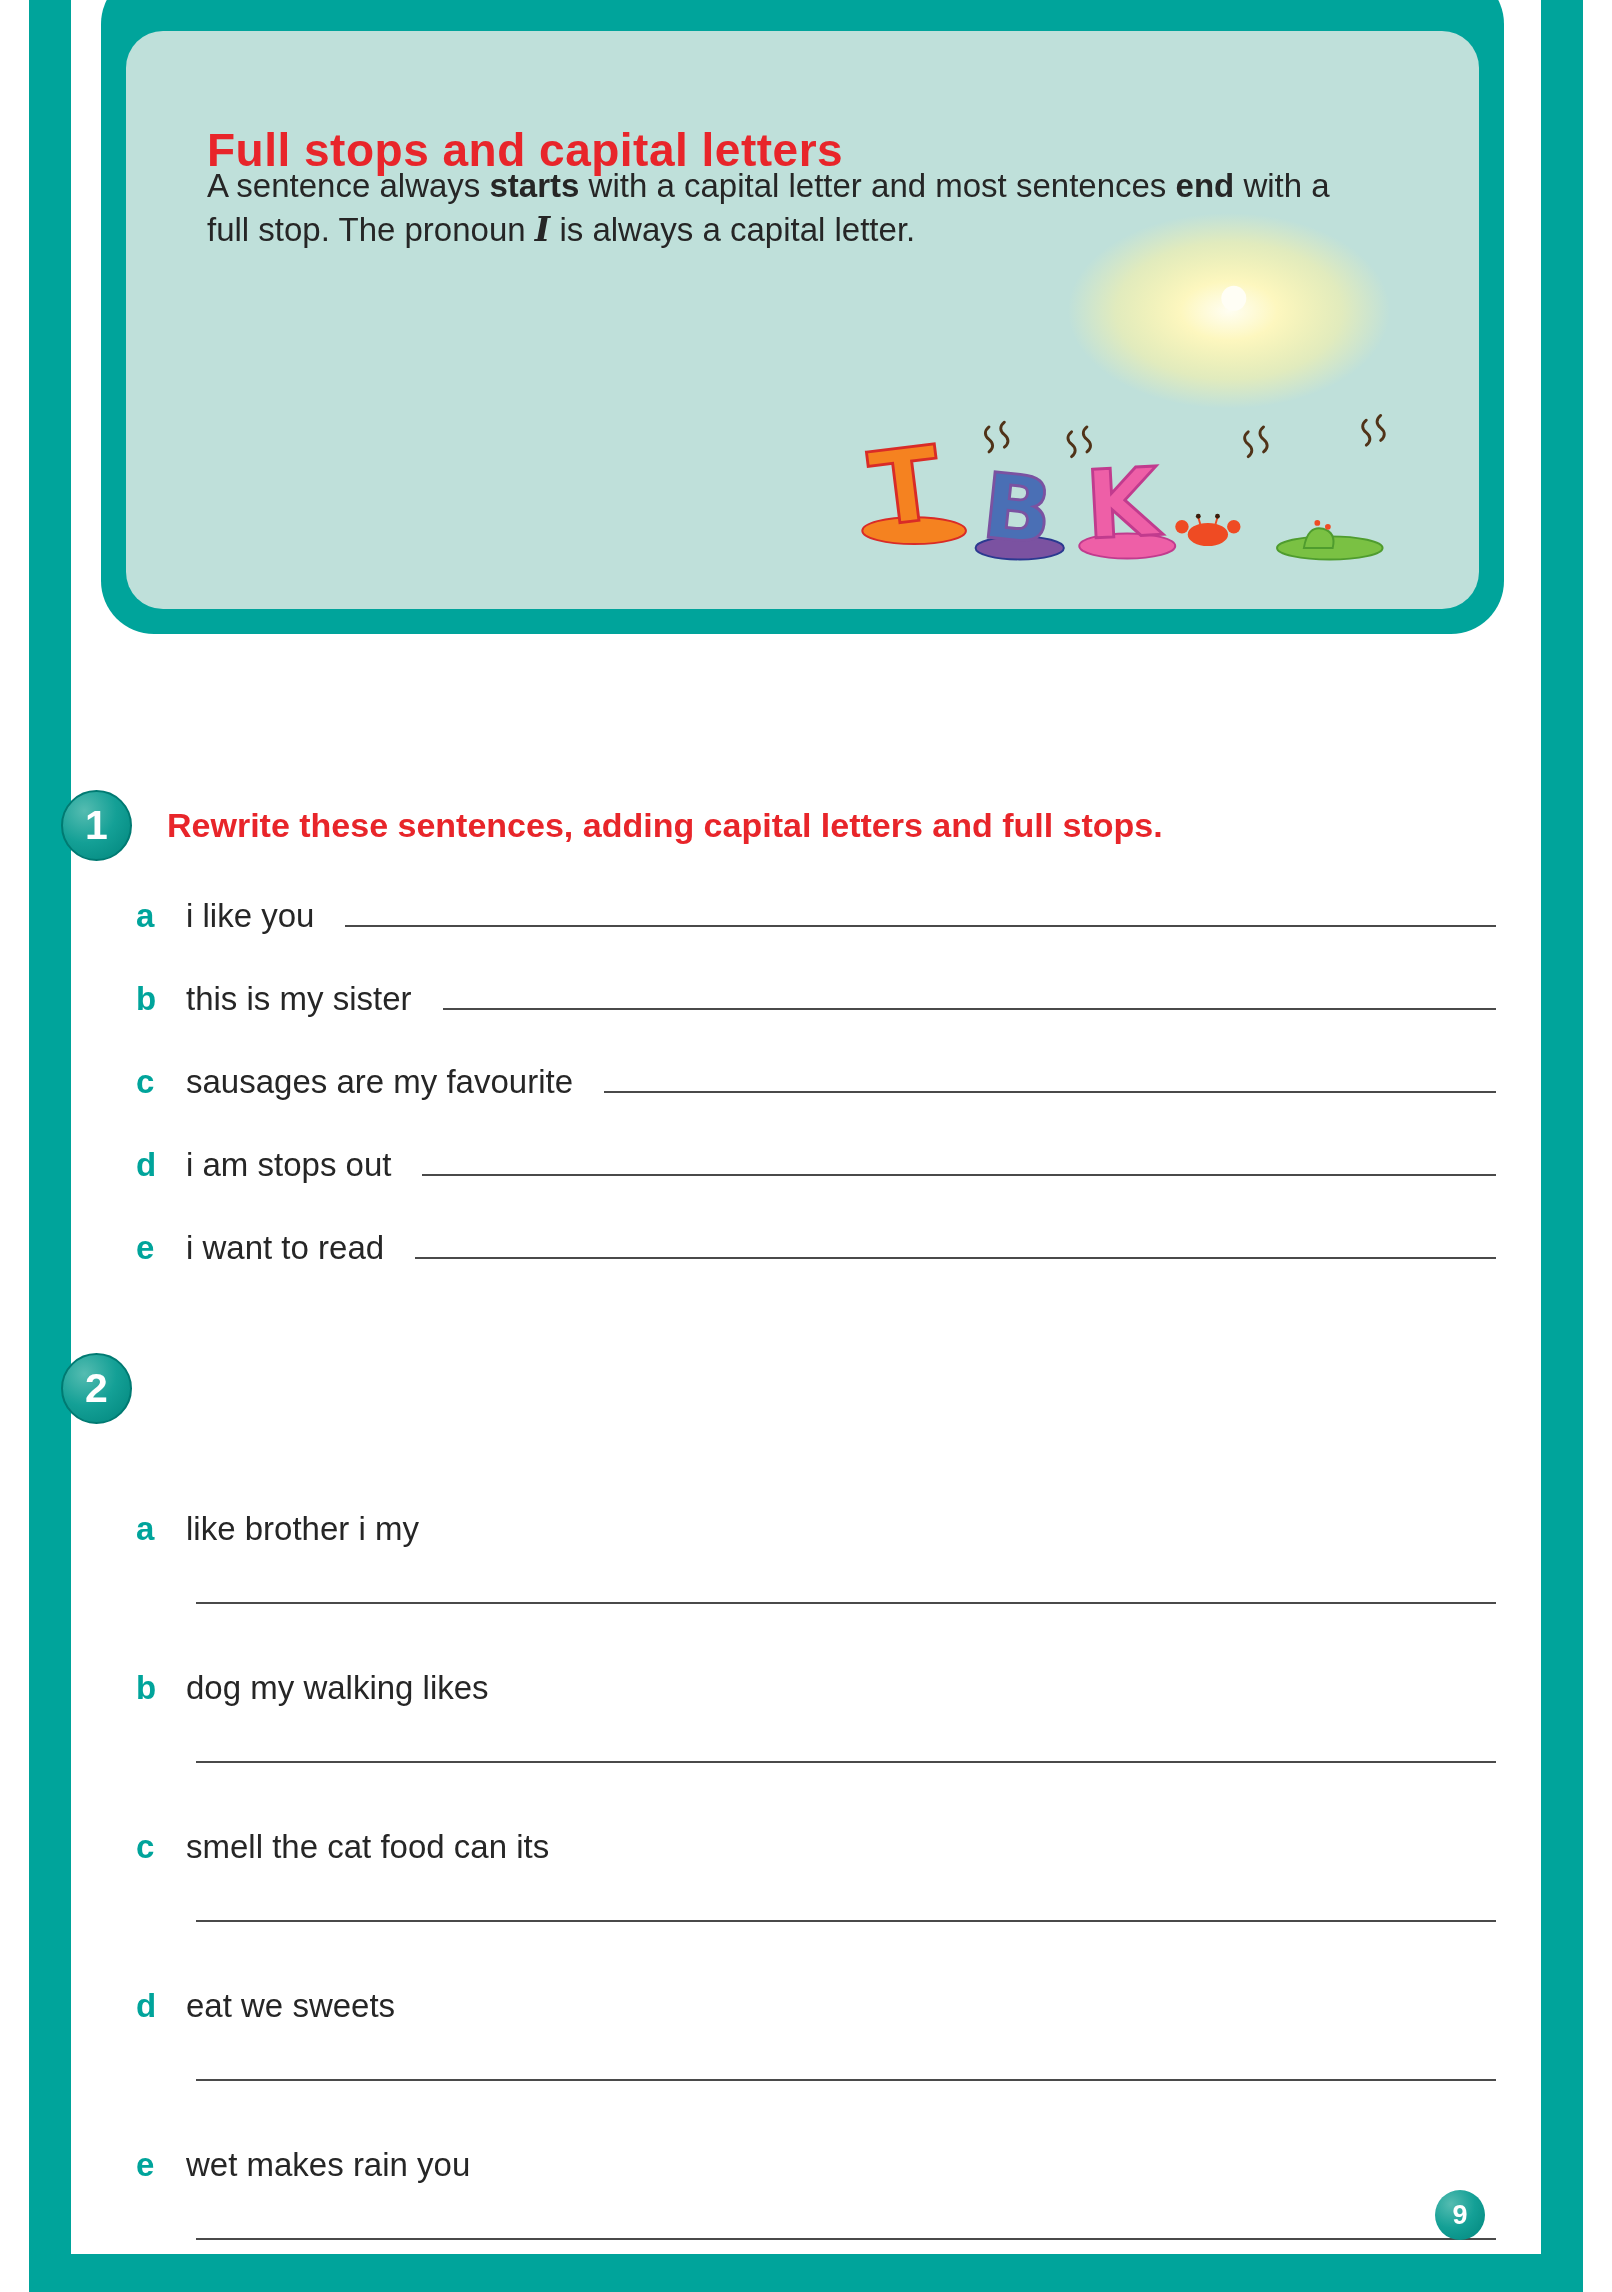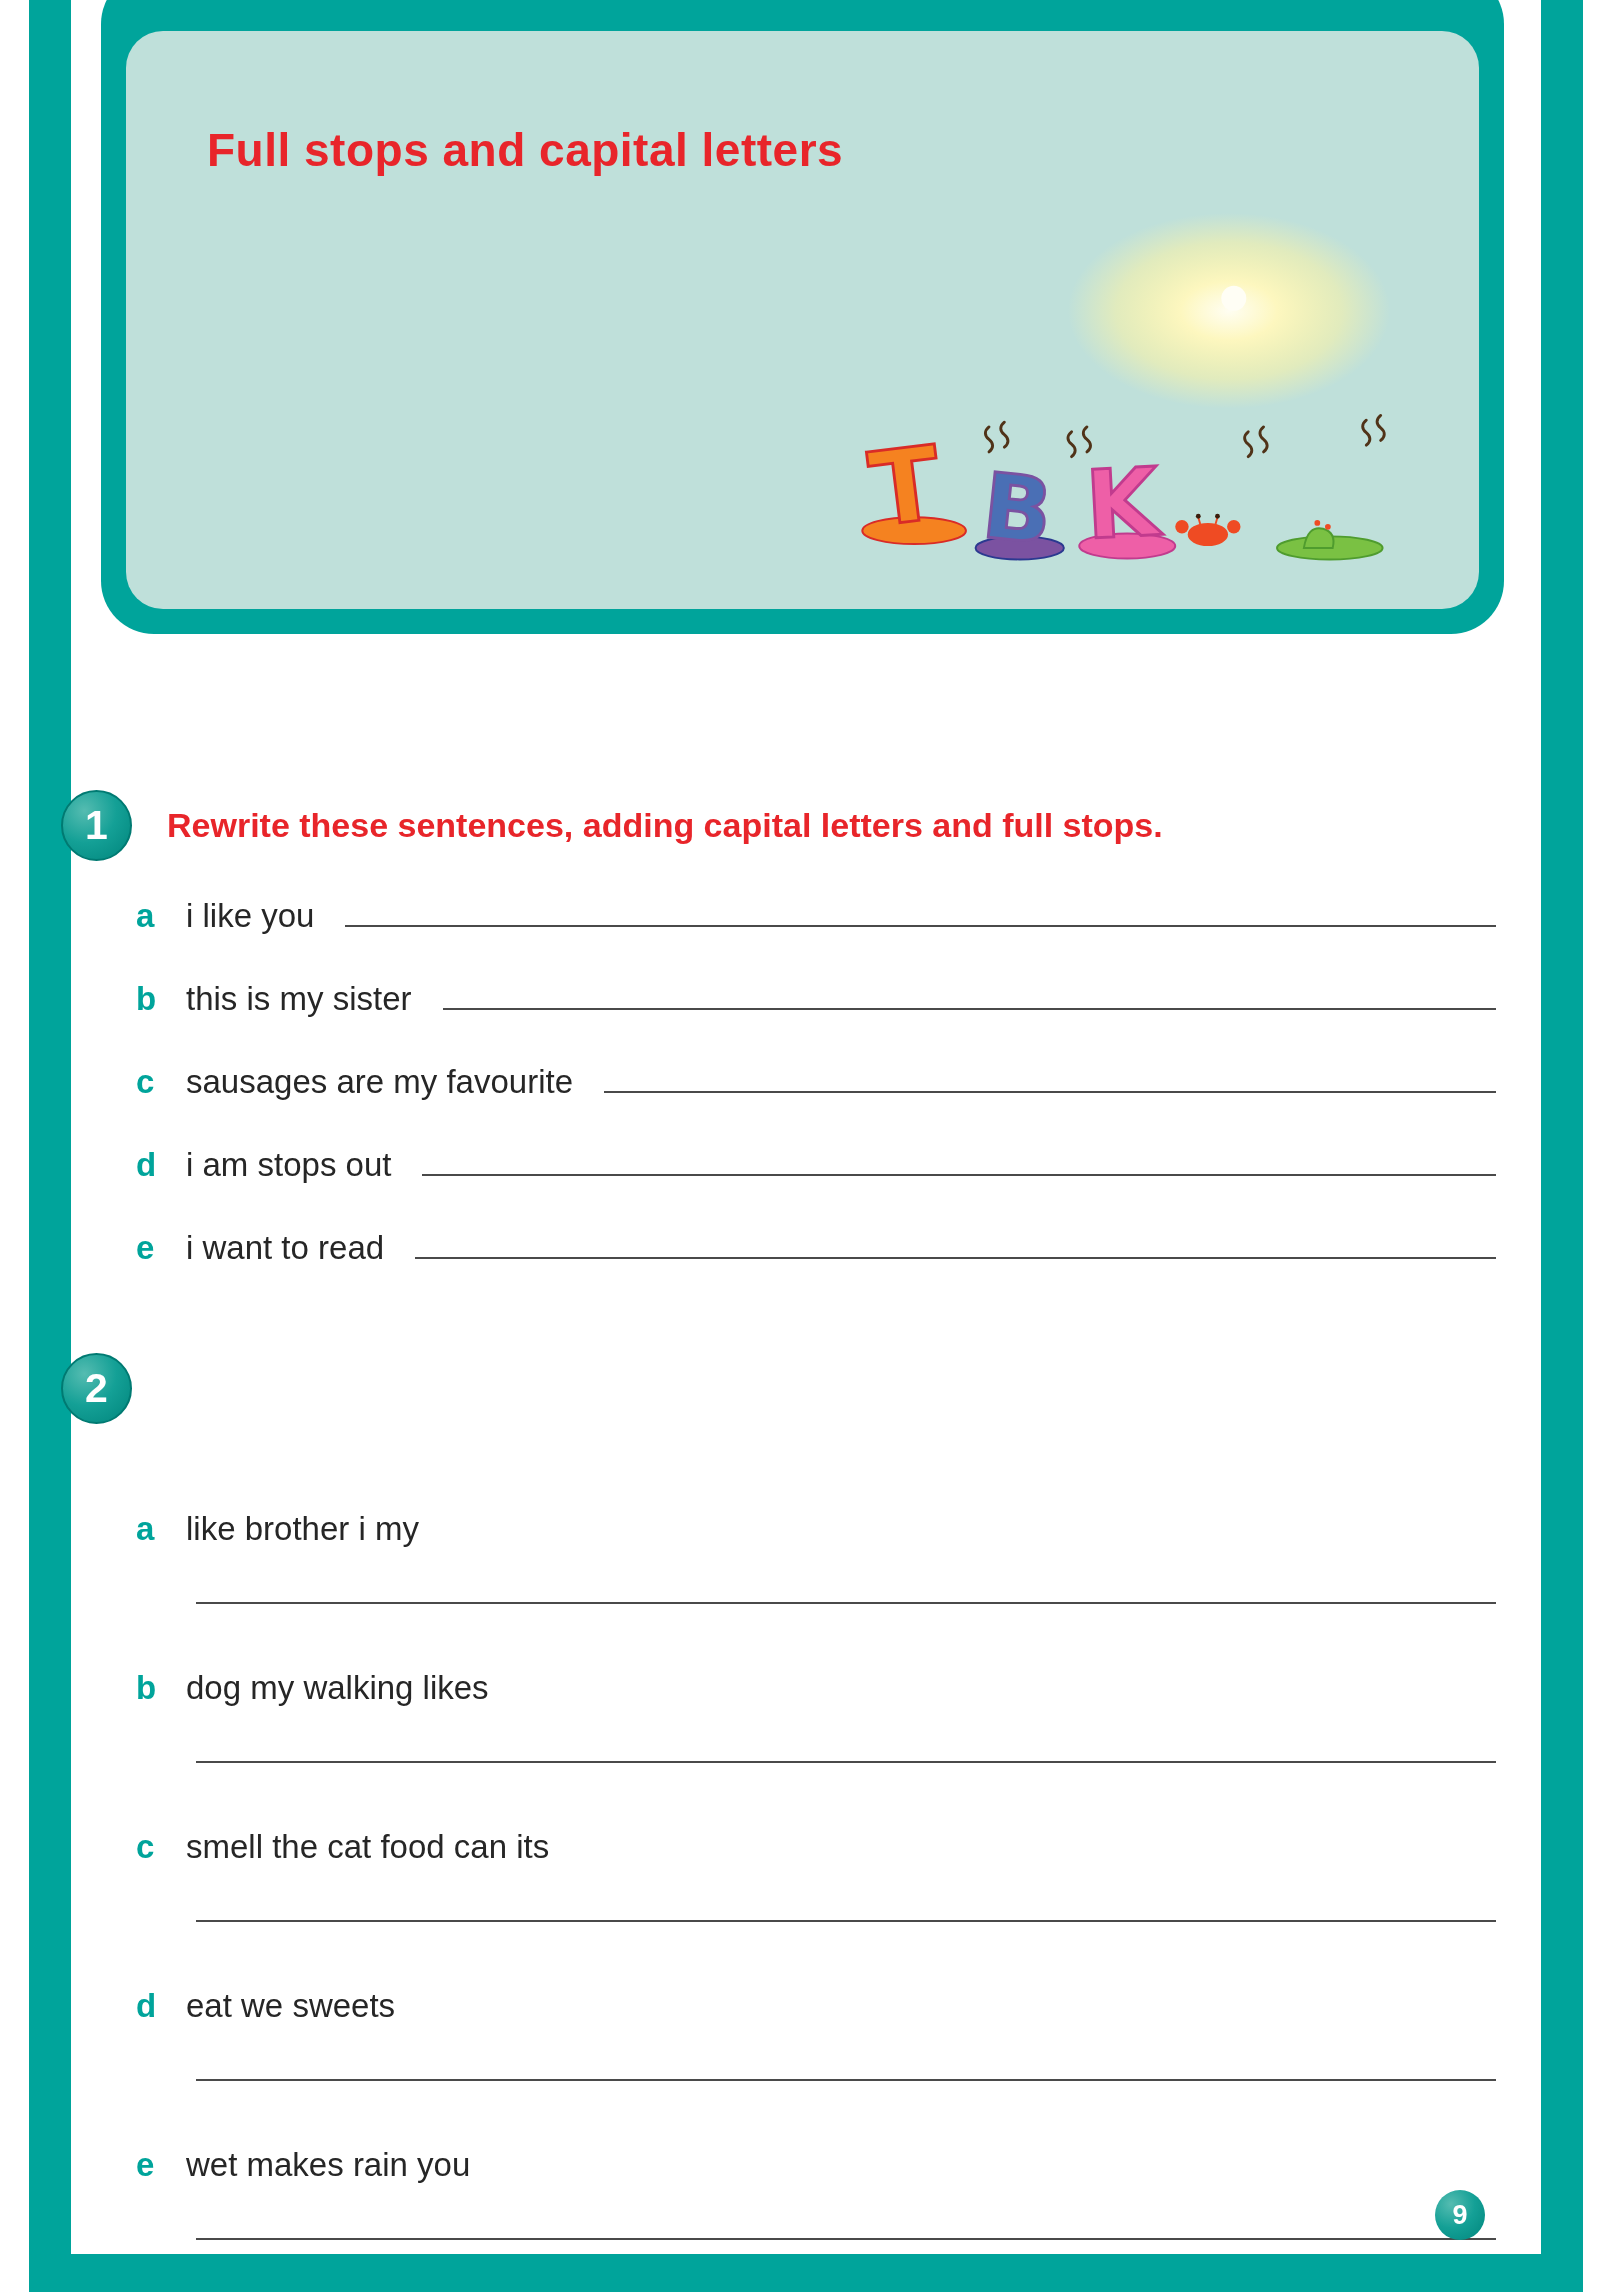--- a/index.html
+++ b/index.html
@@ -71,20 +71,21 @@
 
   <div class="frame-left"></div>
   <div class="frame-right"></div>
   <div class="frame-bottom"></div>
 
   <div class="info-box">
     <div class="info-panel">
 
       <h1 class="info-title">Full stops and capital letters</h1>
 
+      <p class="info-para"><span>A sentence always </span><strong>starts</strong><span> with a capital letter and most sentences </span><strong>end</strong><span> with a full stop. The pronoun </span><em class="pronoun">I</em><span> is always a capital letter.</span></p>
 
 
       <svg class="illus" viewBox="0 0 600 400">
         <defs>
           <radialGradient id="glow" cx="50%" cy="50%" r="50%">
             <stop offset="0%" stop-color="#fffef2"></stop>
             <stop offset="30%" stop-color="#fdf7bf"></stop>
             <stop offset="70%" stop-color="#fdf4a6" stop-opacity="0.55"></stop>
             <stop offset="100%" stop-color="#fdf4a6" stop-opacity="0"></stop>
           </radialGradient>

